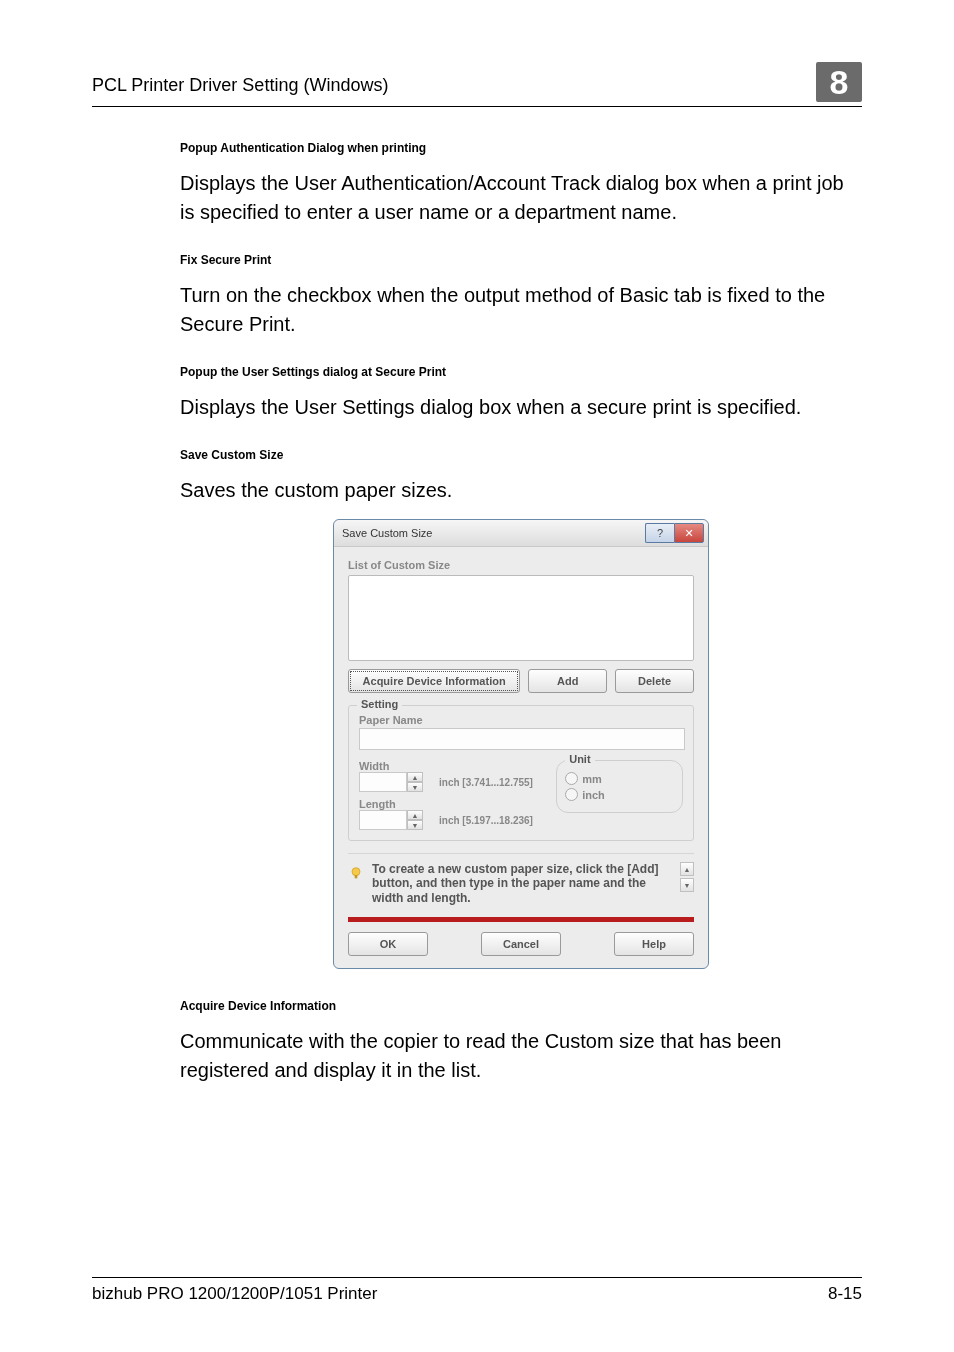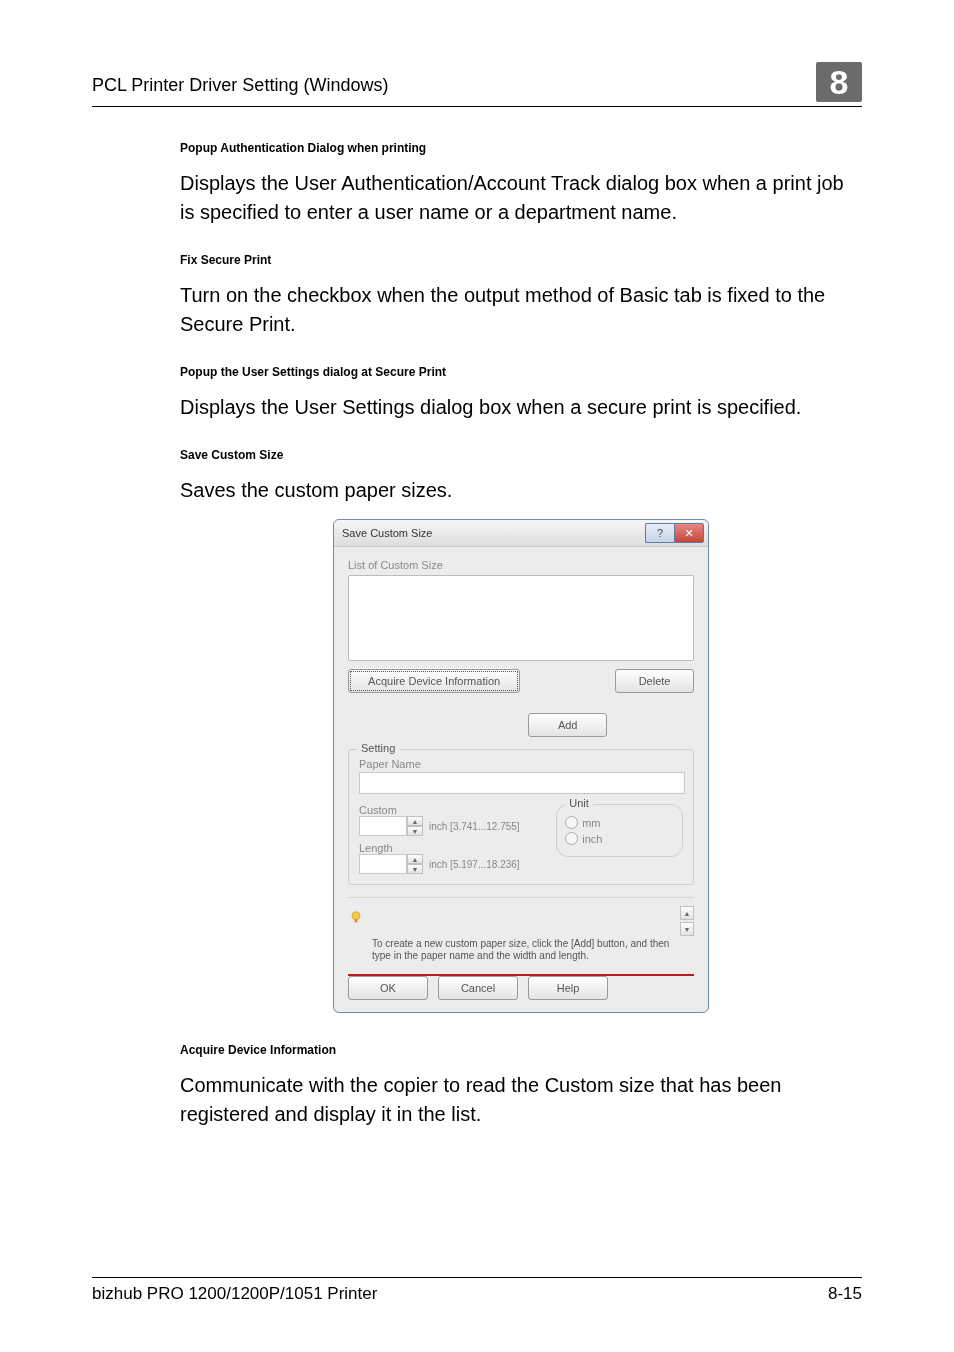--- a/index.html
+++ b/index.html
@@ -74,42 +74,42 @@
     padding: 0 4px 0 8px;
     border-bottom: 1px solid #c9c9c9;
     background: linear-gradient(#f6f6f6,#dddddd);
     border-radius: 6px 6px 0 0;
   }
   .titlebar .t-name { color:#333; }
   .titlebar-right { display:flex; gap:0; }
   .tb-btn { width:28px; height:18px; border:1px solid #5a7aa2; display:flex; align-items:center; justify-content:center; font-size:11px; }
   .tb-help { background:linear-gradient(#e8eef6,#c5d4e8); border-right:none; border-radius:2px 0 0 2px;}
   .tb-close { background:linear-gradient(#e58a82,#c8453c); color:#fff; border-radius:0 2px 2px 0;}
-  .dbody { padding: 12px 14px 12px 14px; }
+  .dbody { padding: 12px 14px 12px 14px; font-weight: bold; }
   .listbox {
     height: 84px;
     background:#fff;
     border:1px solid #bbb;
     border-radius:2px;
     margin-top:4px;
   }
   .row-btns { display:flex; gap:8px; margin-top:8px; }
   .win-btn {
     border:1px solid #9a9a9a;
     background:linear-gradient(#fefefe,#e4e4e4);
     border-radius:3px;
     height:22px;
     display:flex;
     align-items:center;
     justify-content:center;
     color:#555;
   }
   .win-btn.focus { outline:1px dotted #555; outline-offset:-3px; }
   .acq { flex:1.55; }
-  .add { flex:0.7;margin-top:44px; }
+  .add { flex:0.7; }
   .del { flex:0.7; }
 
   .fieldset {
     border:1px solid #cfcfcf;
     border-radius:3px;
     margin-top:12px;
     padding:8px 10px 10px 10px;
     position:relative;
   }
   .legend {
@@ -118,39 +118,39 @@
     background:#ececec;
     padding:0 4px;
     font-size:11px;
     color:#555;
   }
   .txtinput {
     width:100%; height:20px; border:1px solid #c9c9c9; background:#fdfdfd; margin-top:2px;
   }
   .inner-row { display:flex; gap:14px; margin-top:10px; }
   .col-left { flex:1.3; }
-  .spin-row { display:flex; align-items:center; gap:6px; }
+  .spin-row { display:flex; align-items:center; gap:16px; }
   .spinbox { display:flex; }
   .spin-val { width:46px; height:18px; border:1px solid #c9c9c9; background:#fdfdfd; }
   .spin-btns { width:16px; display:flex; flex-direction:column; }
   .spin-btns div { flex:1; border:1px solid #c0c0c0; background:linear-gradient(#fefefe,#e2e2e2); display:flex; align-items:center; justify-content:center; font-size:7px; color:#666;}
   .unit-box { flex:0.9; }
   .unit-inner { border:1px solid #cfcfcf; border-radius:12px; padding:8px; position:relative; }
   .unit-inner .legend { top:-8px; left:8px; }
   .radio-row { display:flex; align-items:center; gap:4px; margin:3px 0; color:#888;}
   .radio-dot { width:11px; height:11px; border:1px solid #aaa; border-radius:50%; background:#f6f6f6;}
 
   .note-row { display:flex; gap:8px; border-top:1px solid #d6d6d6; margin-top:12px; padding-top:8px; align-items:flex-start;}
   .bulb { width:16px; height:22px; display:flex; align-items:center; justify-content:center;}
   .bulb svg { width:16px; height:16px; }
-  .note-text { flex:1; font-size:10px; line-height:1.2; color:#555;margin-top:32px;}
+  .note-text { flex:1; font-size:12px; line-height:1.2; color:#555;}
   .scroll-arrows { width:14px; display:flex; flex-direction:column; gap:2px;}
   .scroll-arrows div { height:12px; border:1px solid #c0c0c0; background:linear-gradient(#fefefe,#e2e2e2); font-size:7px; display:flex; align-items:center; justify-content:center; color:#666;}
 
-  .bottom-row { display:flex; justify-content:flex-start; gap:10px; border-top:2px solid #b91c1c; margin-top:12px; }
+  .bottom-row { display:flex; justify-content:space-between; gap:10px; border-top:5px solid #b91c1c; margin-top:12px; padding-top:10px;}
   .bottom-row .win-btn { width:78px; }
 
   .footer {
     position:absolute;
     bottom:48px;
     left:92px; right:92px;
     border-top:1px solid #000;
     padding-top:6px;
     display:flex;
     justify-content:space-between;
@@ -203,21 +203,21 @@
           <div class="win-btn del">Delete</div>
         </div>
 
         <div class="fieldset">
           <div class="legend">Setting</div>
           <div class="lbl">Paper Name</div>
           <div class="txtinput"></div>
 
           <div class="inner-row">
             <div class="col-left">
-              <div class="lbl">Custom</div>
+              <div class="lbl">Width</div>
               <div class="spin-row">
                 <div class="spinbox">
                   <div class="spin-val"></div>
                   <div class="spin-btns">
                     <div>▲</div>
                     <div>▼</div>
                   </div>
                 </div>
                 <span class="range">inch [3.741...12.755]</span>
               </div>

